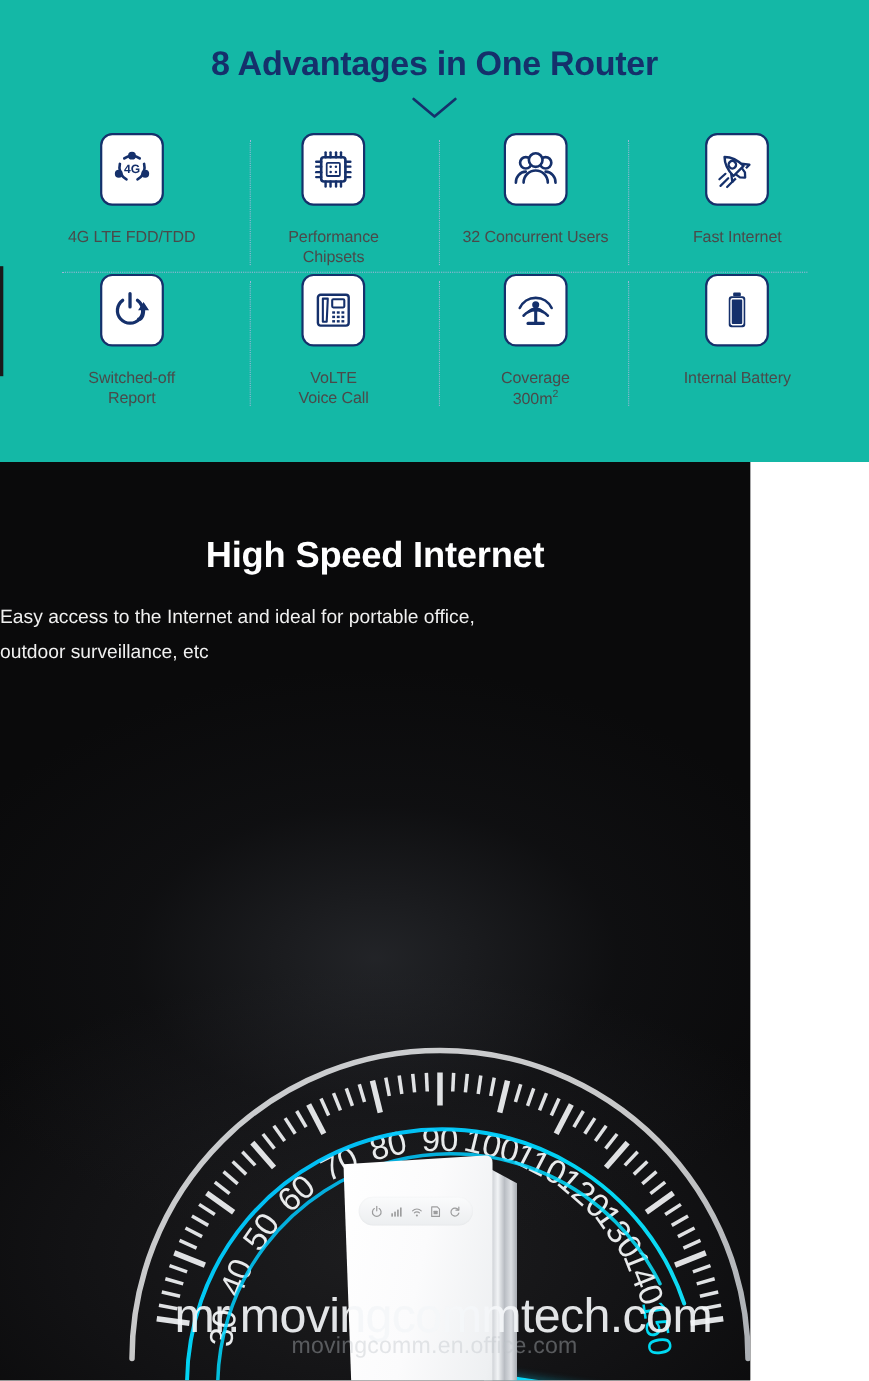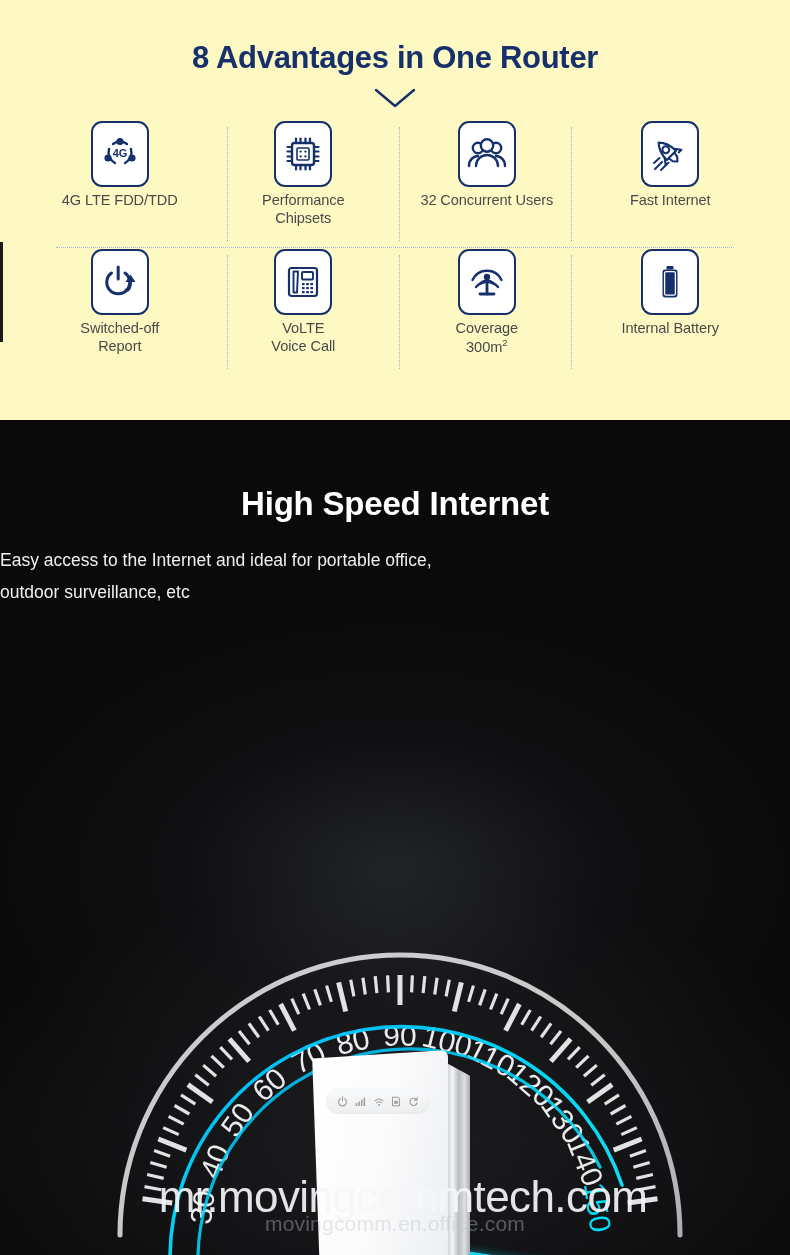--- a/index.html
+++ b/index.html
@@ -9,21 +9,21 @@
     background:#ffffff;
     overflow:hidden;
     position:relative;
   }
 
   
   .advantages {
     position:relative;
     width:790px;
     height:420px;
-    background:#fef9c3;
+    background:#14b8a6;
     overflow:hidden;
   }
   .edge-artifact {
     position:absolute;
     left:0; top:242px;
     width:3px; height:100px;
     background:#1a1a1a;
   }
   .adv-title {
     text-align:center;
@@ -59,21 +59,21 @@
   .icon-box {
     width:58px; height:66px;
     border:2.6px solid #15306b;
     border-radius:11px;
     display:flex;
     align-items:center;
     justify-content:center;
     background:#fff;
   }
   .cell-label {
-    margin-top:4px;
+    margin-top:20px;
     text-align:center;
     font-size:14.6px;
     color:#4a4a4a;
     line-height:1.26;
     letter-spacing:-0.1px;
   }
   .cell-label sup { font-size:9.5px; vertical-align:super; }
 
   
   .vdot {
@@ -86,21 +86,21 @@
   .hdot {
     position:absolute;
     left:56px; right:56px;
     height:0;
     border-top:1px dotted #9db6d8;
   }
 
   
   .hero {
     position:relative;
-    width:790px;
+    width:682px;
     height:835px;
     background:
       radial-gradient(ellipse 620px 340px at 50% 86%, #1d1d1f 0%, #121214 45%, #0a0a0b 75%),
       linear-gradient(180deg,#121213 0%,#0c0c0d 22%,#0a0a0b 60%,#141415 100%);
     overflow:hidden;
   }
   .hero-glow {
     position:absolute;
     left:50%; top:54%;
     transform:translate(-50%,-50%);

